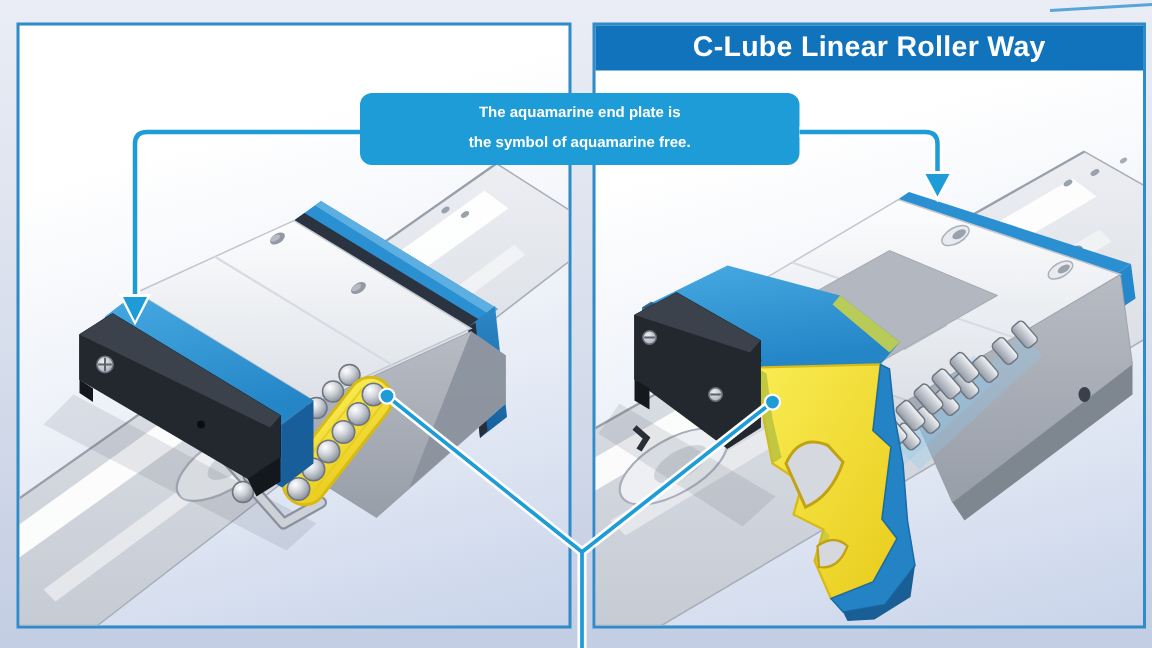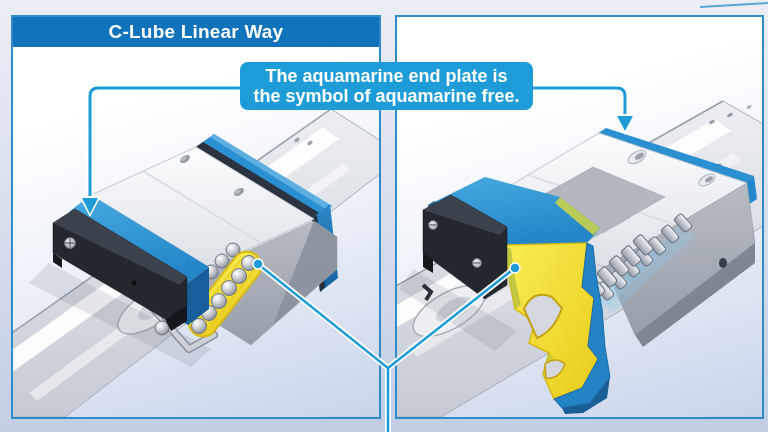--- a/index.html
+++ b/index.html
@@ -19,33 +19,30 @@
     height:30px;background:#1173BB;color:#FFFFFF;
     display:flex;align-items:center;justify-content:center;
     font-size:19px;font-weight:bold;letter-spacing:.2px;
   }
   .panel-body{position:absolute;left:0;top:30px;right:0;bottom:0;overflow:hidden;}
   .panel-body svg{position:absolute;left:0;top:0;display:block;}
   .callout{
     position:absolute;left:240px;top:62px;width:293px;height:48px;
     background:#1E9CD7;border-radius:8px;z-index:5;
     display:flex;flex-direction:column;align-items:center;justify-content:center;
-    color:#FFFFFF;font-size:18px;font-weight:bold;line-height:20px;text-align:center;
+    color:#FFFFFF;font-size:10px;font-weight:bold;line-height:20px;text-align:center;
   }
   .overlay{position:absolute;left:0;top:0;z-index:6;pointer-events:none;}
 </style>
 </head>
 <body>
 
 <div class="stage">
 
   <div class="panel panel-left">
-    <div class="panel-header">
-      <span>C-Lube Linear Way</span>
-    </div>
     <div class="panel-body">
       <svg width="366" height="370" viewBox="0 0 366 370">
         <defs>
           <linearGradient id="l-rail" x1="0" y1="0" x2="0" y2="1">
               <stop offset="0" stop-color="#ECEEF2"></stop>
               <stop offset="1" stop-color="#C6CBD4"></stop>
             </linearGradient>
           <linearGradient id="l-plate" x1="0" y1="0" x2="0" y2="1">
               <stop offset="0" stop-color="#FCFDFE"></stop>
               <stop offset="1" stop-color="#DDE1E7"></stop>
@@ -170,20 +167,23 @@
           <line x1="52.5" y1="196" x2="61.5" y2="196" stroke="#5A616C" stroke-width="1.3"></line>
           <line x1="57" y1="191.5" x2="57" y2="200.5" stroke="#5A616C" stroke-width="1.3"></line>
           <circle cx="121" cy="236" r="2.6" fill="#0B0D11"></circle>
           <polygon points="40,206 49,212 49,221 40,215" fill="#14171C"></polygon>
         </g>
       </svg>
     </div>
   </div>
 
   <div class="panel panel-right">
+    <div class="panel-header">
+      <span>C-Lube Linear Roller Way</span>
+    </div>
     <div class="panel-body">
       <svg width="365" height="370" viewBox="0 0 365 370">
         <defs>
           <linearGradient id="r-rail" x1="0" y1="0" x2="0" y2="1">
               <stop offset="0" stop-color="#ECEEF2"></stop>
               <stop offset="1" stop-color="#C6CBD4"></stop>
             </linearGradient>
           <linearGradient id="r-plate" x1="0" y1="0" x2="0" y2="1">
               <stop offset="0" stop-color="#FCFDFE"></stop>
               <stop offset="1" stop-color="#DDE1E7"></stop>

